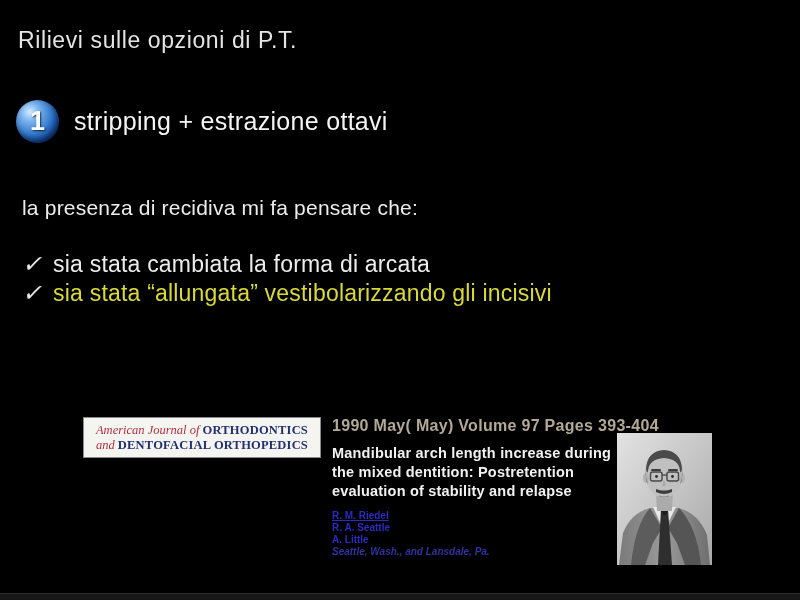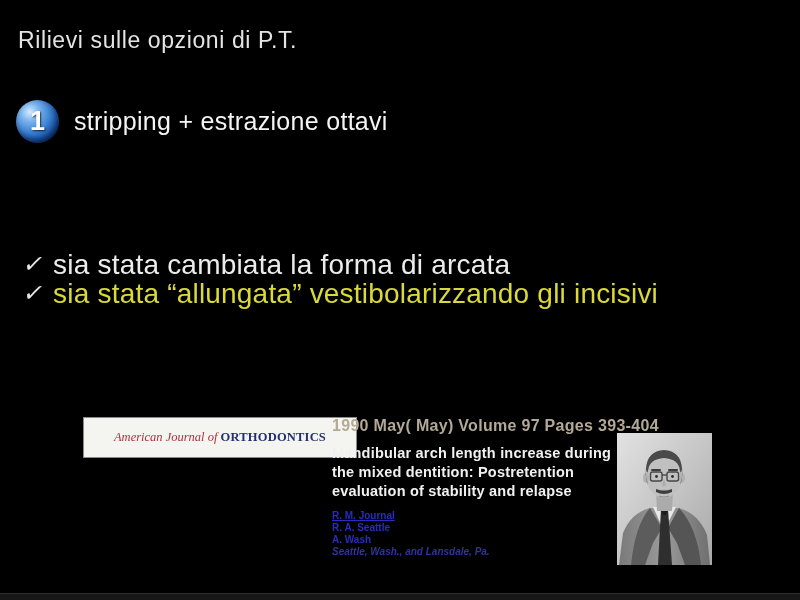--- a/index.html
+++ b/index.html
@@ -33,27 +33,27 @@
     font-size:21px; color:#ececec; line-height:31px; letter-spacing:0.2px;
   }
   .checklist {
     position:absolute; left:22px; top:250px;
   }
   .check-row { display:flex; gap:11px; height:29px; align-items:center; }
   .check-glyph {
     color:#e8e8e8; font-size:24px; font-style:italic; line-height:1;
     transform:translateY(-1px);
   }
-  .check-text { font-size:28px; letter-spacing:0.2px; }
+  .check-text { font-size:23px; letter-spacing:0.2px; }
   .check-text.white { color:#ececec; }
   .check-text.yellow { color:#d9d93a;text-align:right; }
 
   
   .journal-box {
-    position:absolute; left:83px; top:417px; width:274px; height:41px;
+    position:absolute; left:83px; top:417px; width:238px; height:41px;
     background:#f4f4f1; border:1px solid #8a8a8a;
     display:flex; flex-direction:column; justify-content:center; align-items:center;
     text-align:center;
   }
   .j-line { font-size:12.5px; line-height:15px; white-space:nowrap; font-family:"Liberation Serif", serif; }
   .j-red  { color:#b0303f; font-style:italic; }
   .j-navy { color:#232f6e; font-weight:bold; letter-spacing:0.2px; }
 
   .cite-meta {
     position:absolute; left:332px; top:417px;
@@ -88,48 +88,53 @@
 <div class="slide">
 
   <div class="slide-title">Rilievi sulle opzioni di P.T.</div>
 
   <div class="option-row">
     <div class="badge">1</div>
     <div class="option-label">stripping + estrazione ottavi</div>
   </div>
 
   <div class="paragraph">
+    <div>la presenza di recidiva mi fa pensare che:</div>
   </div>
 
   <div class="checklist">
     <div class="check-row">
       <span class="check-glyph">✓</span>
       <span class="check-text white">sia stata cambiata la forma di arcata</span>
     </div>
     <div class="check-row">
       <span class="check-glyph">✓</span>
       <span class="check-text yellow">sia stata “allungata” vestibolarizzando gli incisivi</span>
     </div>
   </div>
 
   <div class="journal-box">
     <div class="j-line">
       <span class="j-red">American Journal of</span>
       <span class="j-navy">ORTHODONTICS</span>
     </div>
+    <div class="j-line">
+      <span class="j-red">and</span>
+      <span class="j-navy">DENTOFACIAL ORTHOPEDICS</span>
+    </div>
   </div>
 
   <div class="cite-meta">1990 May( May) Volume 97 Pages 393-404</div>
 
   <div class="article-title">Mandibular arch length increase during the mixed dentition: Postretention evaluation of stability and relapse</div>
 
   <div class="authors">
-    <span class="author-link first">R. M. Journal</span>
+    <span class="author-link first">R. M. Riedel</span>
     <span class="author-link">R. A. Seattle</span>
-    <span class="author-link">A. Wash</span>
+    <span class="author-link">A. Little</span>
     <span class="affiliation">Seattle, Wash., and Lansdale, Pa.</span>
   </div>
 
   <svg class="portrait" viewBox="0 0 95 132" xmlns="http://www.w3.org/2000/svg" preserveAspectRatio="none">
     <defs>
       <linearGradient id="bgGrad" x1="0" y1="0" x2="1" y2="1">
         <stop offset="0" stop-color="#e2e2e2"></stop>
         <stop offset="0.5" stop-color="#c6c6c6"></stop>
         <stop offset="1" stop-color="#a8a8a8"></stop>
       </linearGradient>

